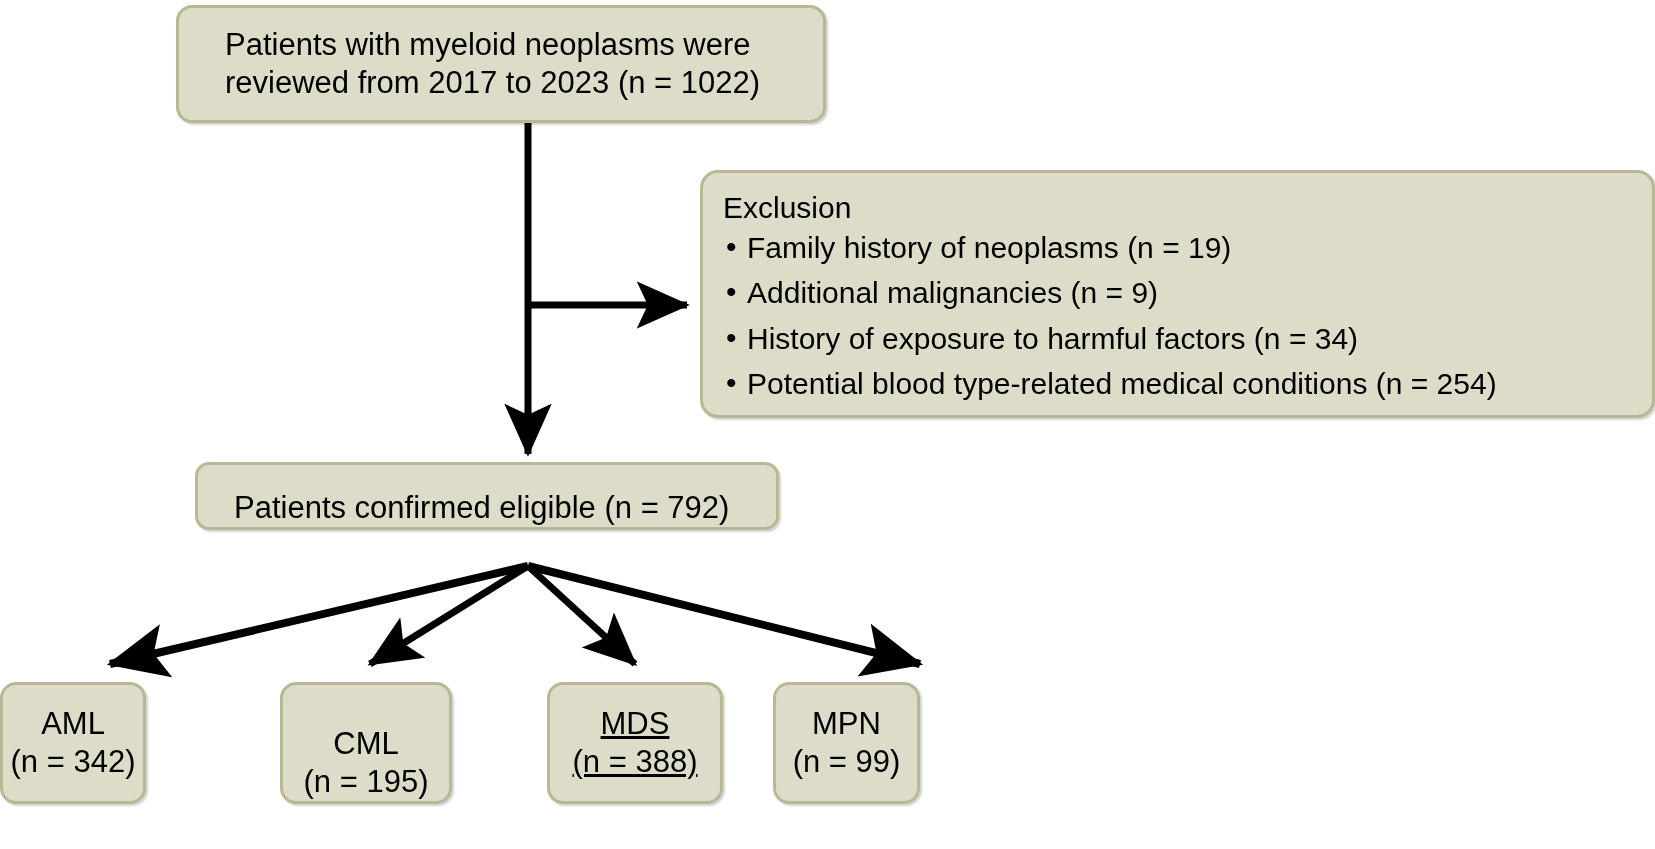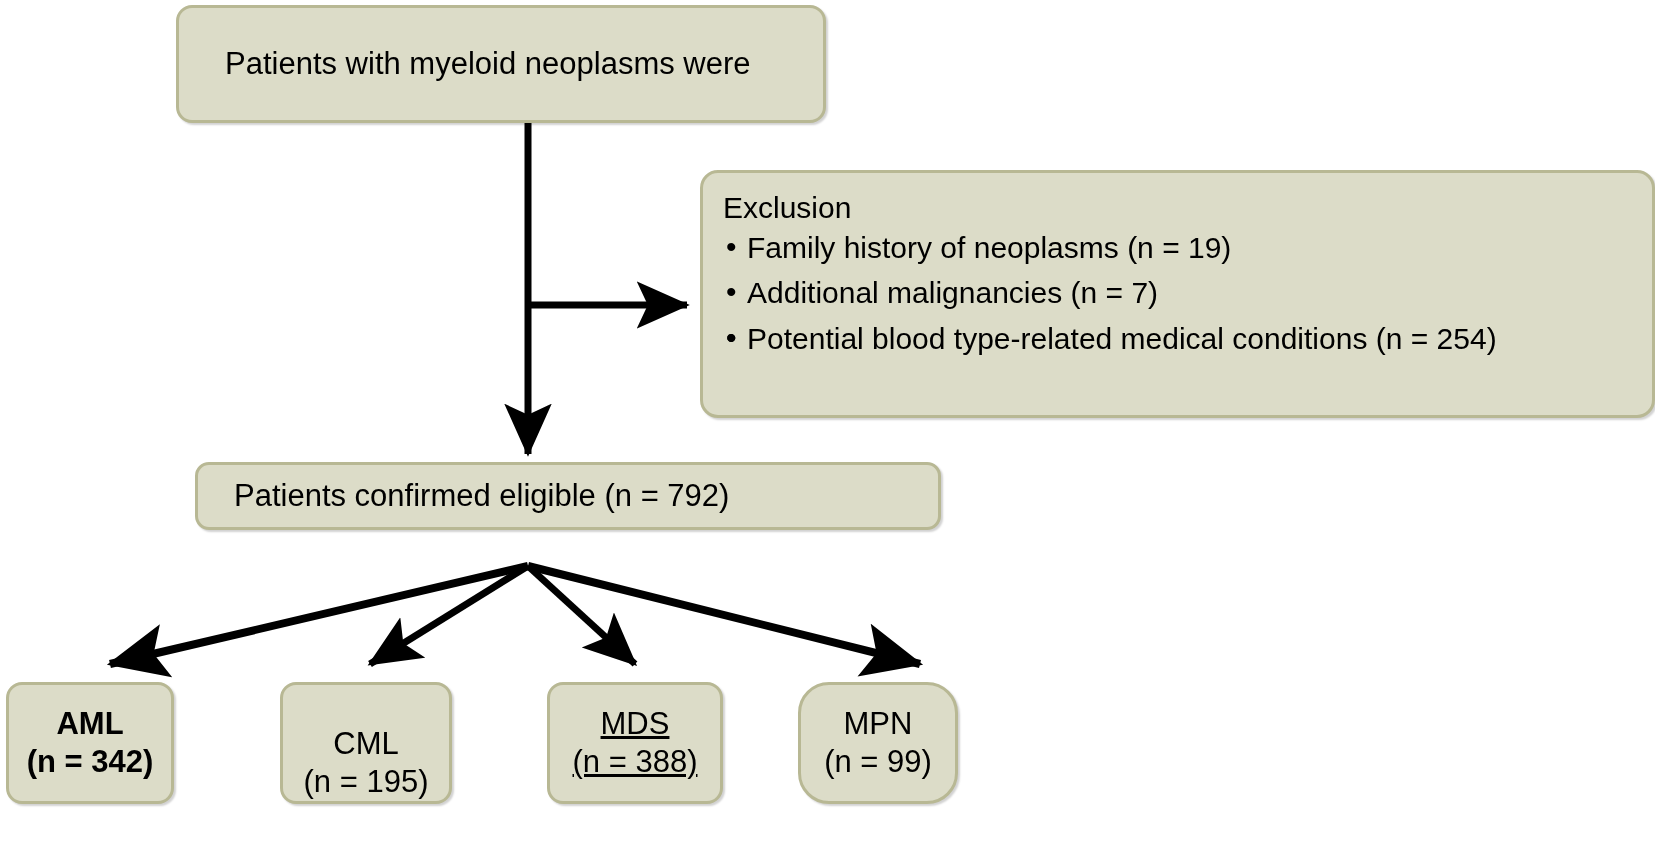--- a/index.html
+++ b/index.html
@@ -84,41 +84,42 @@
   #node-exclusion li .bullet {
     position: absolute;
     left: 3px;
     top: -1px;
   }
 
   
   #node-eligible {
     left: 195px;
     top: 462px;
-    width: 746px;
+    width: 584px;
     height: 68px;
     padding: 0 20px 0 36px;
     border-radius: 14px;
     font-size: 31px;
+    justify-content: flex-end;
   }
 
   
   .leaf {
     top: 682px;
     height: 122px;
     border-radius: 16px;
     font-size: 31px;
     text-align: center;
     align-items: center;
     padding: 0 10px;
   }
-  #node-aml { left: 6px;   width: 168px; font-weight: bold; }
+  #node-aml { left: 0;   width: 146px; }
   #node-cml { left: 280px; width: 172px; justify-content: flex-end; }
   #node-mds { left: 547px; width: 176px; text-decoration: underline; }
-  #node-mpn { left: 798px; width: 160px; border-radius: 31px; }
+  #node-mpn { left: 773px; width: 147px; }
 </style>
 </head>
 <body>
 
 <div id="canvas">
 
   <svg id="arrow-layer" viewBox="0 0 1655 849">
     <defs>
       <marker id="ah" markerWidth="10" markerHeight="10" refX="7.2" refY="3.4" orient="auto" markerUnits="strokeWidth">
         <path d="M0,0 L7.6,3.4 L0,6.8 L1.6,3.4 z" fill="#000000"></path>
@@ -130,35 +131,37 @@
     <line x1="528" y1="305" x2="687" y2="305" stroke="#000000" stroke-width="7" marker-end="url(#ah)"></line>
 
     <line x1="528" y1="566" x2="110" y2="664" stroke="#000000" stroke-width="8" marker-end="url(#ah)"></line>
     <line x1="528" y1="566" x2="370" y2="664" stroke="#000000" stroke-width="7" marker-end="url(#ah)"></line>
     <line x1="528" y1="566" x2="635" y2="664" stroke="#000000" stroke-width="7" marker-end="url(#ah)"></line>
     <line x1="528" y1="566" x2="920" y2="664" stroke="#000000" stroke-width="8" marker-end="url(#ah)"></line>
   </svg>
 
   <div class="node" id="node-source">
     <div class="node-line">Patients with myeloid neoplasms were</div>
+    <div class="node-line">reviewed from 2017 to 2023 (n = 1022)</div>
   </div>
 
   <div class="node" id="node-exclusion">
     <div class="excl-title">Exclusion</div>
     <ul>
       <li>
         <span class="bullet">•</span>
         <span>Family history of neoplasms (n = 19)</span>
       </li>
       <li>
         <span class="bullet">•</span>
-        <span>Additional malignancies (n = 7)</span>
+        <span>Additional malignancies (n = 9)</span>
       </li>
       <li>
         <span class="bullet">•</span>
+        <span>History of exposure to harmful factors (n = 34)</span>
       </li>
       <li>
         <span class="bullet">•</span>
         <span>Potential blood type-related medical conditions (n = 254)</span>
       </li>
     </ul>
   </div>
 
   <div class="node" id="node-eligible">
     <div class="node-line">Patients confirmed eligible (n = 792)</div>

